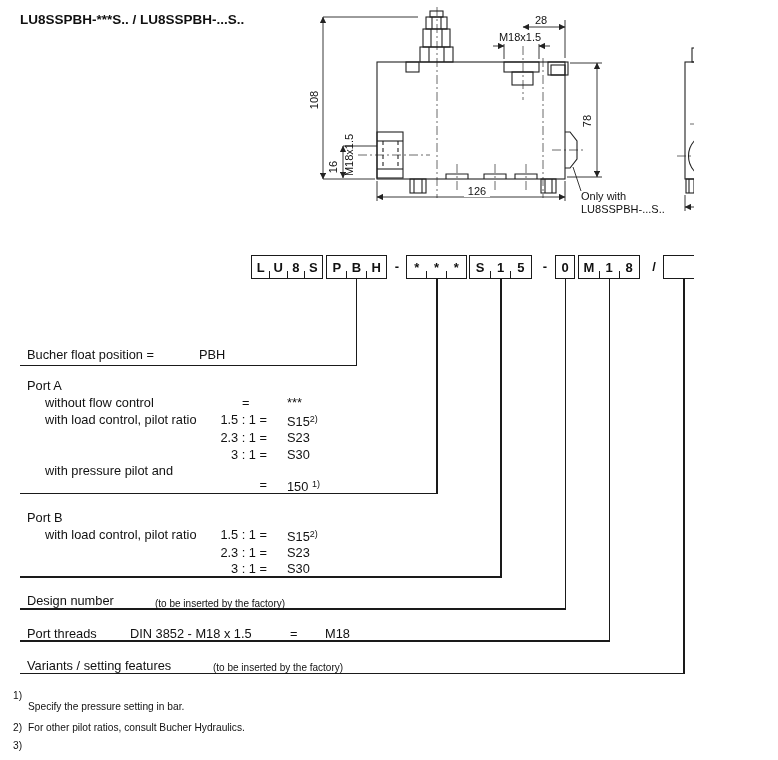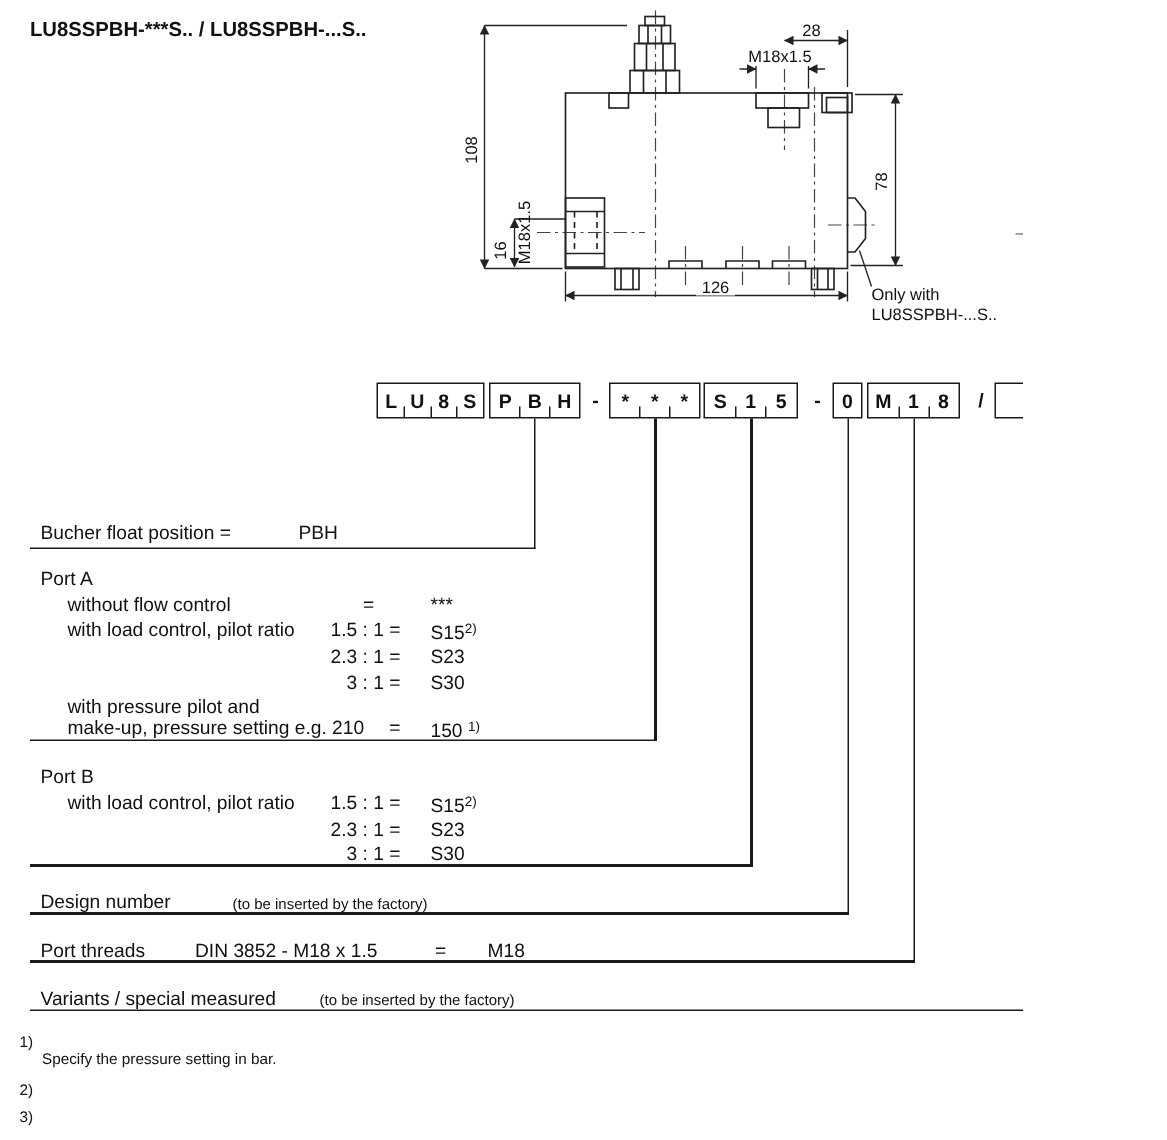--- a/index.html
+++ b/index.html
@@ -1,17 +1,17 @@
 <!DOCTYPE html>
 <html><head>
 <meta charset="utf-8">
 <style>
   html,body{margin:0;padding:0;background:#fff;}
   #page{position:relative;width:682px;height:760px;background:#fff;overflow:hidden;
-        font-family:"Liberation Sans","DejaVu Sans",sans-serif;color:#111;}
+        font-family:"Liberation Sans","DejaVu Sans",sans-serif;color:#111;padding-left:12px;}
   .t{position:absolute;font-size:12.8px;line-height:15px;white-space:nowrap;color:#111;}
   .small{font-size:10px;}
   .fn{position:absolute;font-size:10.2px;line-height:13px;white-space:nowrap;color:#111;}
   .title{position:absolute;left:20px;top:12px;font-size:13.5px;font-weight:bold;white-space:nowrap;}
   .vline{position:absolute;width:1.5px;background:#1a1a1a;}
   .hline{position:absolute;height:1.5px;background:#1a1a1a;}
   .cbox{position:absolute;top:255px;height:24px;border:1.4px solid #1a1a1a;box-sizing:border-box;
         display:flex;align-items:center;background:#fff;}
   .cell{position:relative;flex:1;text-align:center;font-size:13px;font-weight:bold;color:#111;}
   .cell + .cell::before{content:"";position:absolute;left:-0.5px;bottom:-3px;width:1.3px;height:7px;background:#1a1a1a;}
@@ -222,42 +222,42 @@
   <span class="t" style="left:242px;top:395px">=</span>
   <span class="t" style="left:287px;top:395px">***</span>
   <span class="t" style="left:45px;top:412px">with load control, pilot ratio</span>
   <span class="ratio" style="top:412px">1.5 : 1 =</span>
   <span class="t" style="left:287px;top:412px"><span>S15</span><span class="sup">2)</span></span>
   <span class="ratio" style="top:430px">2.3 : 1 =</span>
   <span class="t" style="left:287px;top:430px">S23</span>
   <span class="ratio" style="top:447px">3 : 1 =</span>
   <span class="t" style="left:287px;top:447px">S30</span>
   <span class="t" style="left:45px;top:463px">with pressure pilot and</span>
-  <span class="t" style="left:45px;top:477px">make-up, pressure setting e.g. 210</span>
   <span class="ratio" style="top:477px">=</span>
   <span class="t" style="left:287px;top:477px"><span>150</span> <span class="sup">1)</span></span>
 
   <span class="t" style="left:27px;top:510px">Port B</span>
   <span class="t" style="left:45px;top:527px">with load control, pilot ratio</span>
   <span class="ratio" style="top:527px">1.5 : 1 =</span>
   <span class="t" style="left:287px;top:527px"><span>S15</span><span class="sup">2)</span></span>
   <span class="ratio" style="top:545px">2.3 : 1 =</span>
   <span class="t" style="left:287px;top:545px">S23</span>
   <span class="ratio" style="top:561px">3 : 1 =</span>
   <span class="t" style="left:287px;top:561px">S30</span>
 
   <span class="t" style="left:27px;top:593px">Design number</span>
   <span class="t small" style="left:155px;top:596px">(to be inserted by the factory)</span>
 
   <span class="t" style="left:27px;top:626px">Port threads</span>
   <span class="t" style="left:130px;top:626px">DIN 3852 - M18 x 1.5</span>
   <span class="t" style="left:290px;top:626px">=</span>
   <span class="t" style="left:325px;top:626px">M18</span>
 
-  <span class="t" style="left:27px;top:658px">Variants / special measured</span>
+  <span class="t" style="left:27px;top:658px">Variants / setting features</span>
   <span class="t small" style="left:213px;top:660px">(to be inserted by the factory)</span>
 
   <span class="fn" style="left:13px;top:689px">1)</span>
   <span class="fn" style="left:13px;top:721px">2)</span>
+  <span class="fn" style="left:28px;top:721px">For other pilot ratios, consult Bucher Hydraulics.</span>
   <span class="fn" style="left:13px;top:739px">3)</span>
   <span class="fn" style="left:28px;top:700px">Specify the pressure setting in bar.</span>
 
 </div>
 
 </body></html>

